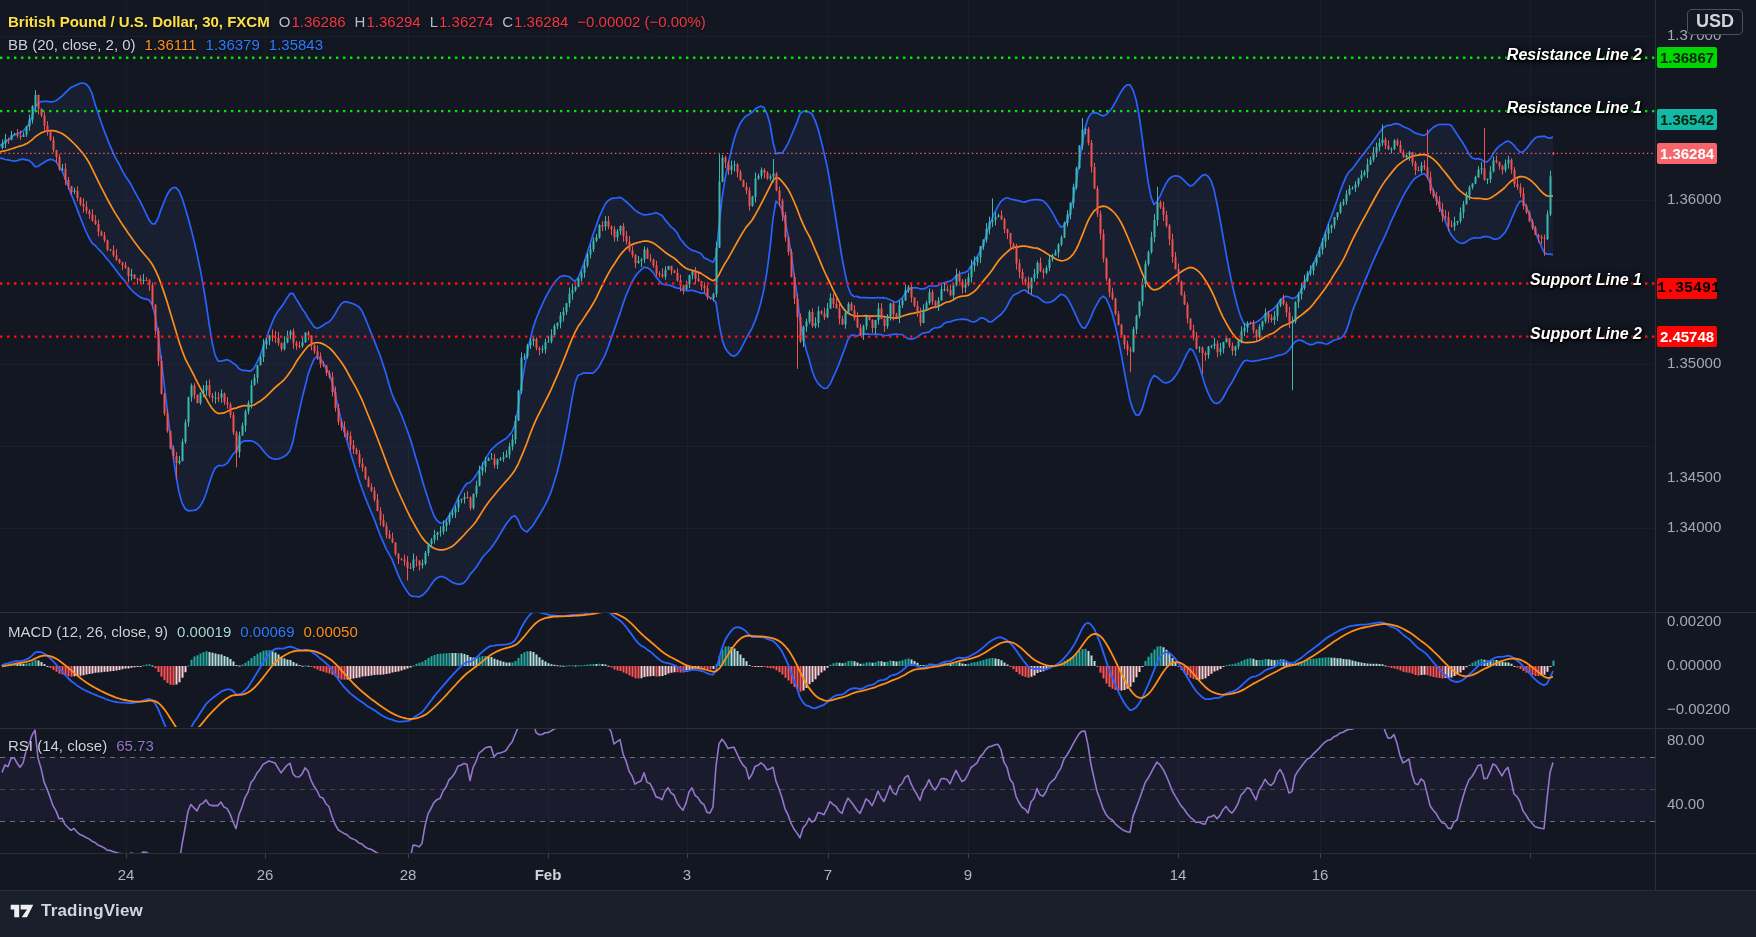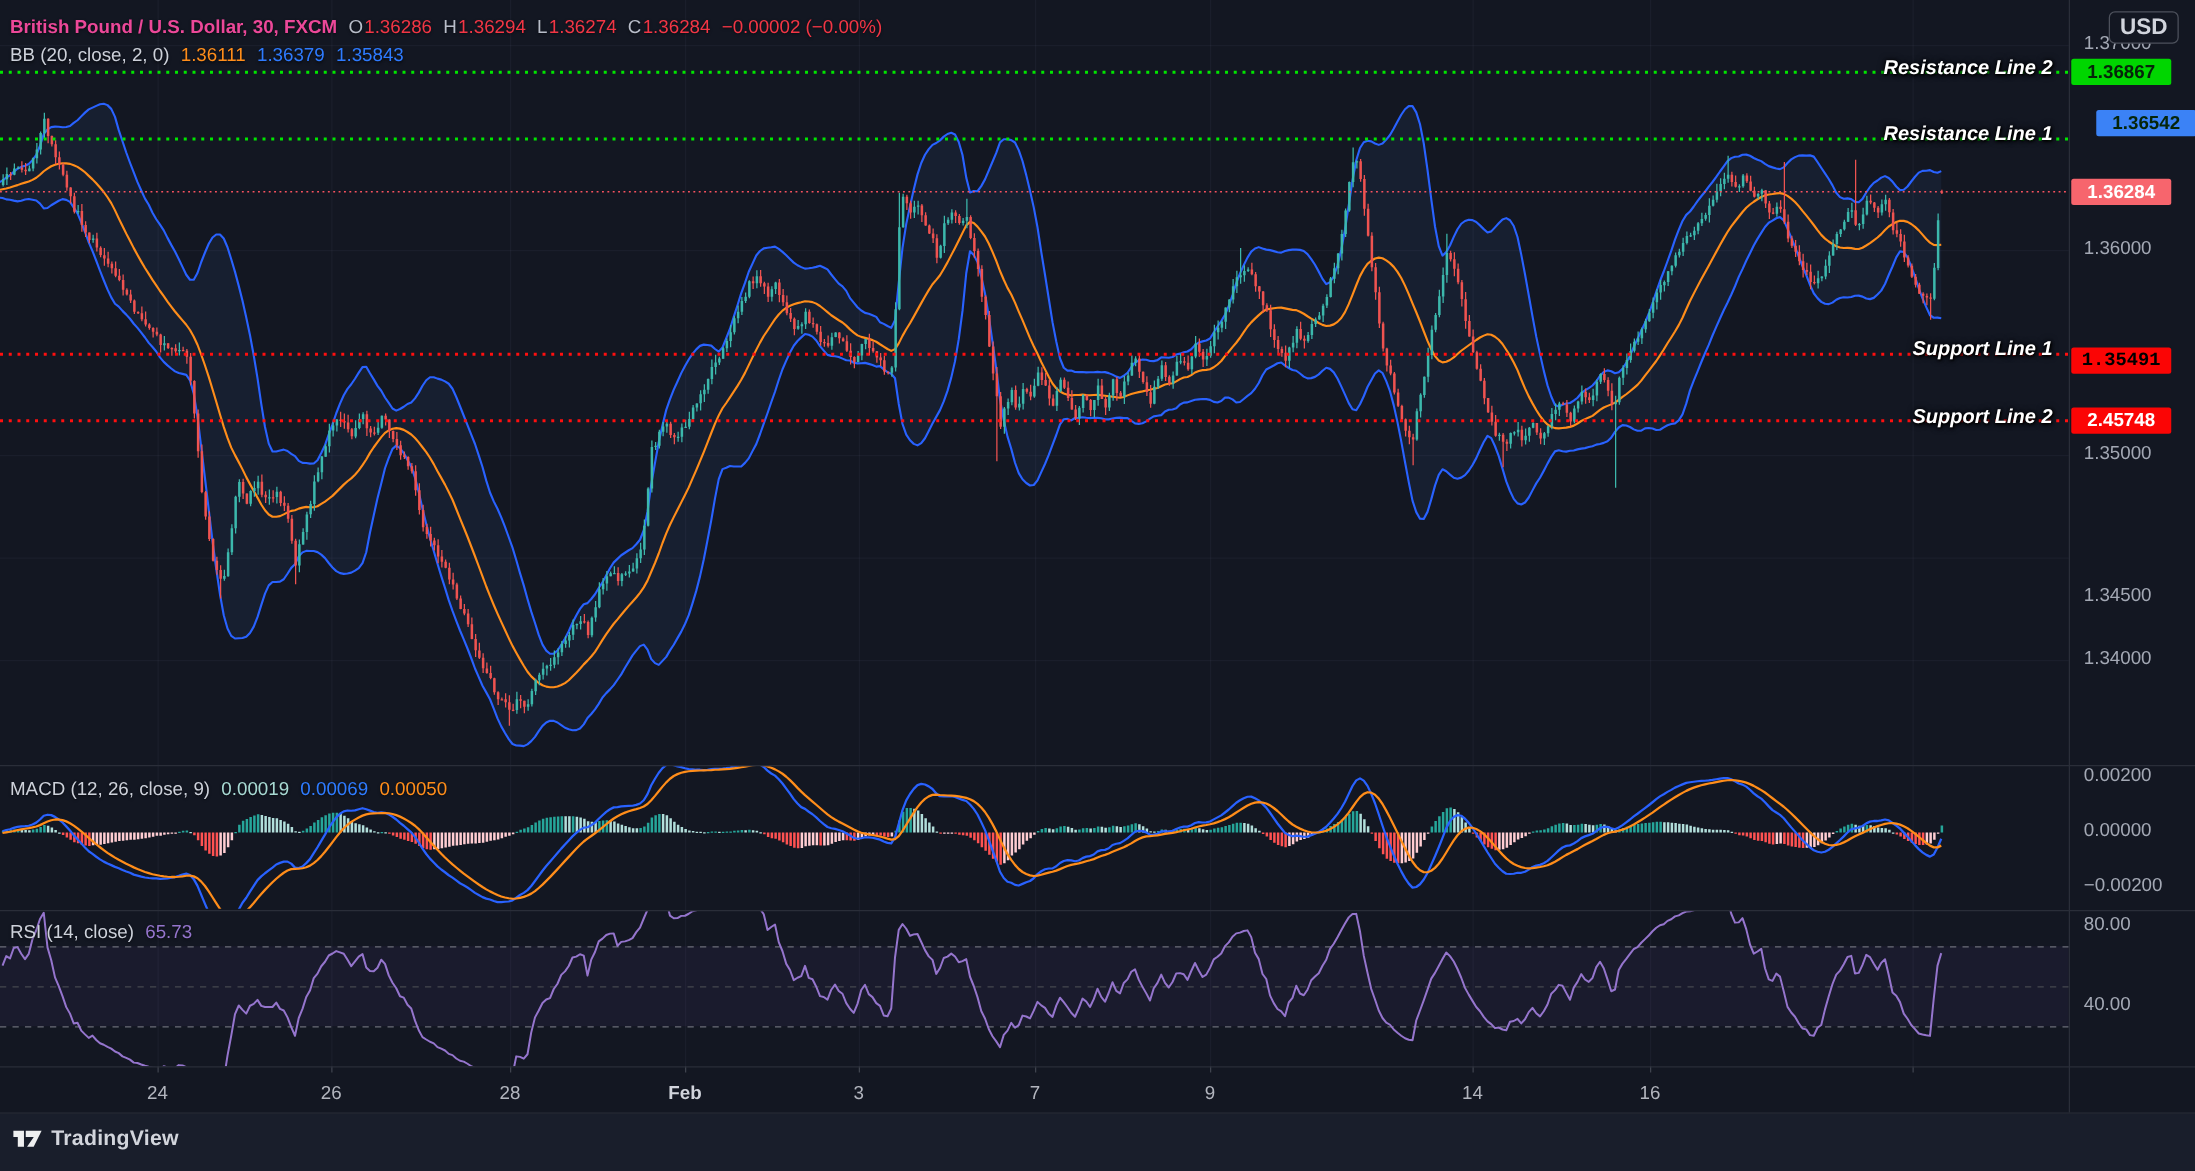--- a/index.html
+++ b/index.html
@@ -1,27 +1,27 @@
 <!DOCTYPE html>
 <html><head>
 <meta charset="utf-8">
 <style>
   html,body{margin:0;padding:0;background:#131722;overflow:hidden;}
   body{width:1756px;height:937px;position:relative;font-family:"Liberation Sans",sans-serif;}
   #chart-svg{position:absolute;left:0;top:0;z-index:1;}
   .legend{position:absolute;left:8px;z-index:4;display:flex;gap:9px;align-items:baseline;font-size:15px;white-space:nowrap;text-shadow:0 1px 2px rgba(0,0,0,.55);}
   .legend .t{color:#cdd1da;}
-  .legend .title-main{color:#ec4899;font-weight:700;}
+  .legend .title-main{color:#fde047;font-weight:700;}
   .legend .v{font-weight:400;}
   .ohlc{display:flex;gap:9px;}
   .ohlc .pair .l{color:#b8bdc9;margin-right:1px;}
   .axis-label{position:absolute;left:1667px;font-size:15px;color:#a3a8b4;z-index:2;}
   .time-label{position:absolute;top:866px;transform:translateX(-50%);font-size:15px;color:#b2b5be;z-index:2;}
   .lvl-label{position:absolute;right:114px;font-size:16px;font-weight:700;font-style:italic;color:#ffffff;z-index:3;white-space:nowrap;text-shadow:0 1px 3px #000,0 0 6px rgba(0,0,0,.9),1px 1px 2px #000;}
-  .price-tag{position:absolute;left:1657px;width:80px;height:21px;line-height:21px;text-align:center;font-size:15px;font-weight:700;border-radius:2px;z-index:3;}
+  .price-tag{position:absolute;left:1657px;width:60px;height:21px;line-height:21px;text-align:center;font-size:15px;font-weight:700;border-radius:2px;z-index:3;}
   .usd-badge{position:absolute;left:1687px;top:9px;padding:1px 8px 2px 8px;border:1px solid #4d515c;border-radius:5px;background:#131722;color:#d1d4dc;font-size:18px;font-weight:600;z-index:5;}
   .bottom-strip{position:absolute;left:0;top:891px;width:1756px;height:46px;background:#191e2b;z-index:2;}
   .logo{position:absolute;left:10px;top:901px;display:flex;align-items:center;gap:7px;z-index:3;}
   .logo-text{font-size:17px;font-weight:700;color:#d2d5dc;letter-spacing:.2px;}
 </style>
 </head>
 <body>
 
 <svg id="chart-svg" width="1756" height="937">
     <defs>
@@ -130,21 +130,21 @@
 
 <div class="legend" style="top:737px;">
   <span class="t">RSI (14, close)</span>
   <span class="v" id="rsi-value" style="color: rgb(149, 117, 205);">65.73</span>
 </div>
 
 <div id="plot-layer">
     <div class="lvl-label" style="top: 45.812px;">Resistance Line 2</div>
     <div class="price-tag" style="top: 47.312px; background: rgb(0, 214, 0); color: rgb(6, 37, 10);">1.36867</div>
     <div class="lvl-label" style="top: 99.112px;">Resistance Line 1</div>
-    <div class="price-tag" style="top: 88px; background: #3b82f6; color: rgb(6, 37, 10); margin-left: 20px;">1.36542</div>
+    <div class="price-tag" style="top: 109px; background: #14b8a6; color: rgb(6, 37, 10);">1.36542</div>
     <div class="lvl-label" style="top: 271.476px;">Support Line 1</div>
     <div class="price-tag" style="top: 278px; background: rgb(251, 5, 5); color: #000000; font-family: Liberation Mono, monospace;">1.35491</div>
     <div class="lvl-label" style="top: 324.612px;">Support Line 2</div>
     <div class="price-tag" style="top: 326.112px; background: rgb(251, 5, 5); color: rgb(255, 255, 255);">2.45748</div>
     <div class="price-tag" style="top: 142.924px; background: rgb(247, 101, 109); color: rgb(255, 255, 255);">1.36284</div>
   </div>
 
 <div id="price-scale">
     <div class="axis-label" style="top: 26px;">1.37000</div>
     <div class="axis-label" style="top: 190px;">1.36000</div>

